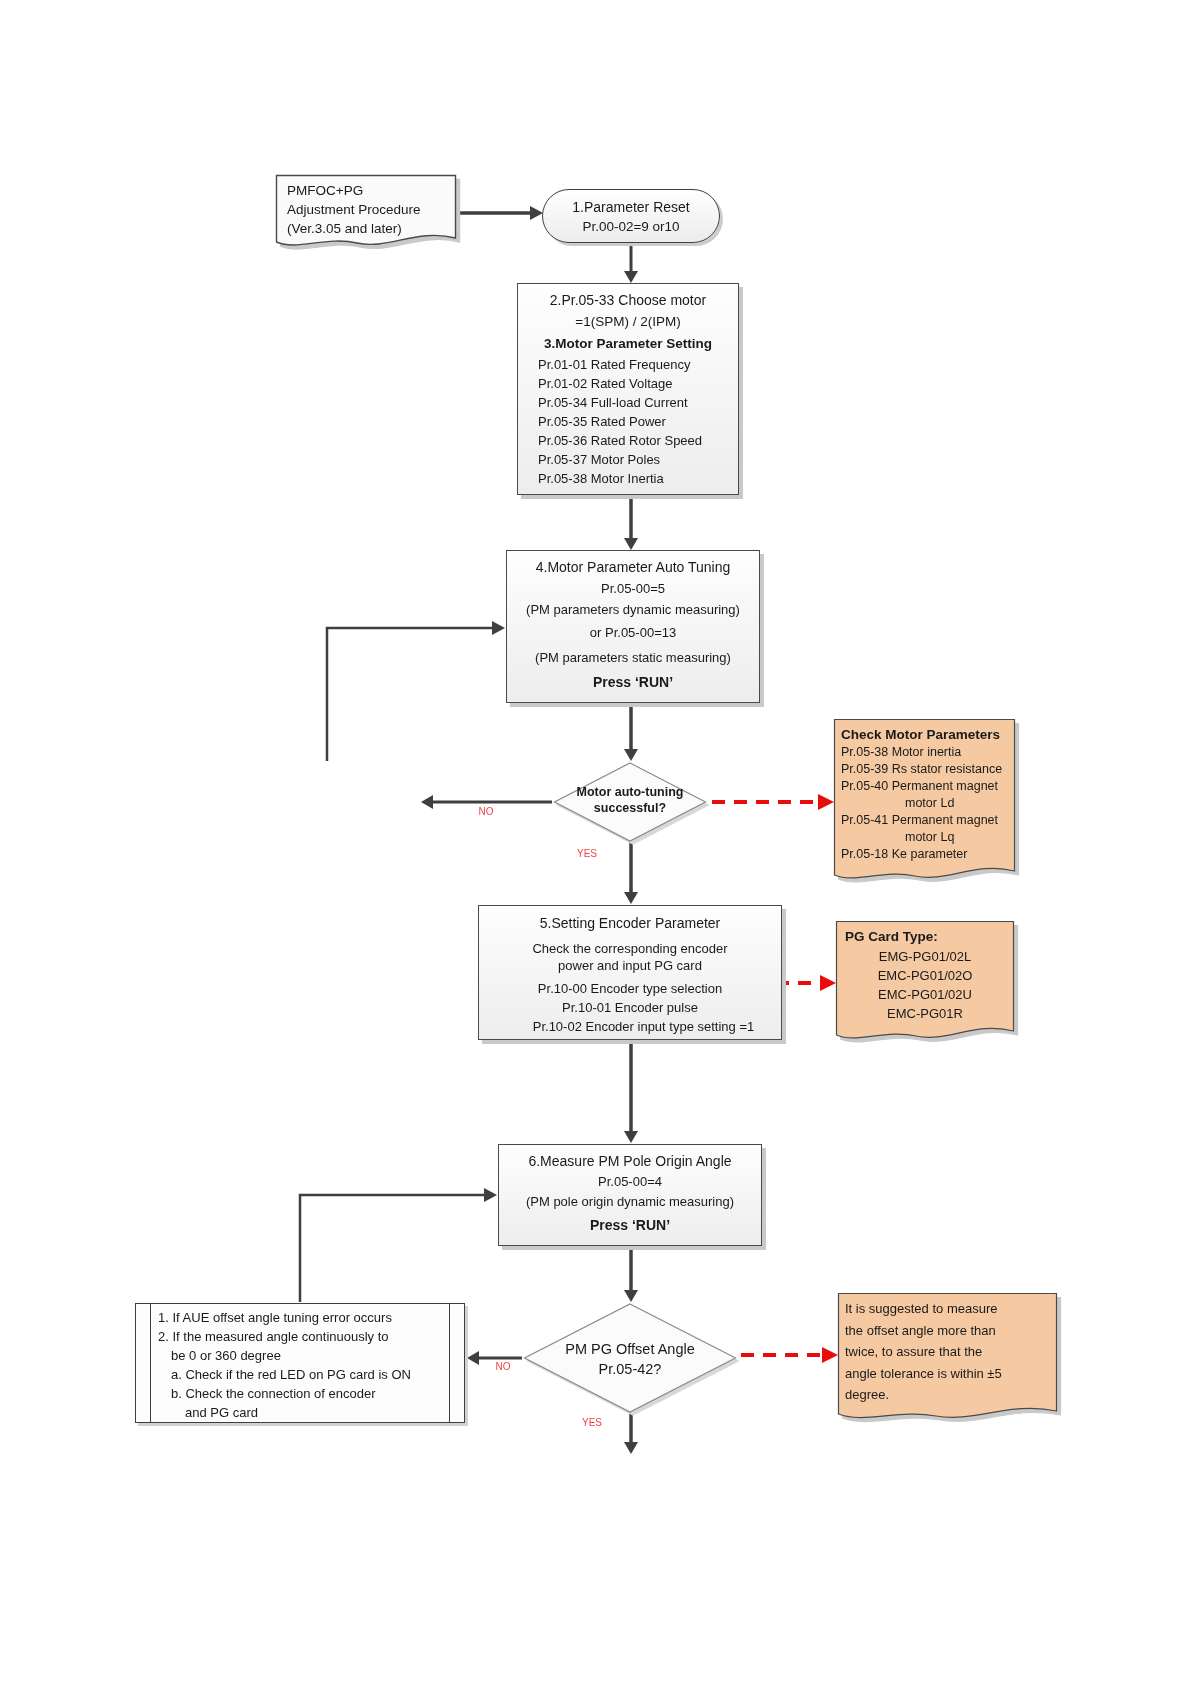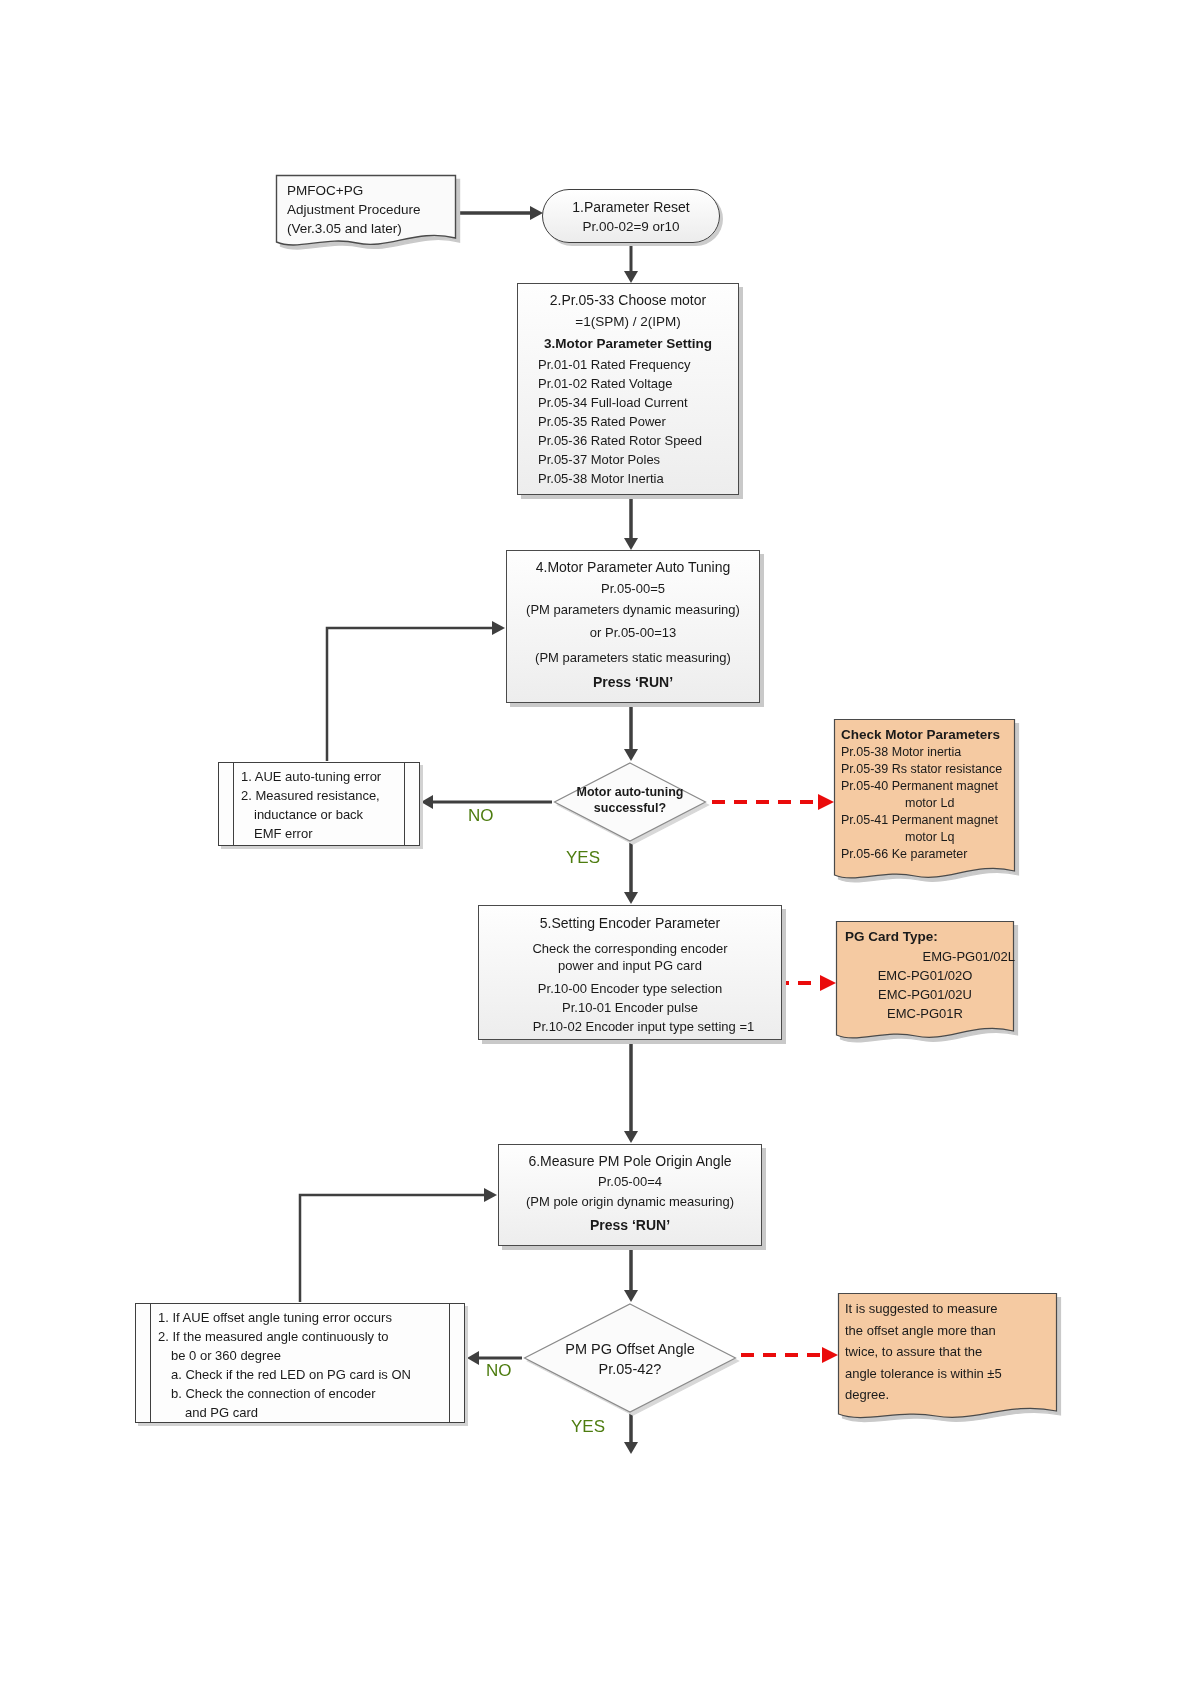--- a/index.html
+++ b/index.html
@@ -25,21 +25,21 @@
   .predef::after{content:"";position:absolute;top:0;bottom:0;right:14px;border-right:1px solid #3f3f3f;}
   .predef .inner{padding:4px 20px 4px 22px;}
   .ind1{padding-left:13px;}
   .ind2{padding-left:27px;}
   
   .docshape svg{display:block;filter:drop-shadow(4px 4px 0px #c9c9c9);}
   .doc-text{position:absolute;left:0;top:0;right:0;}
   
   .dia svg{display:block;filter:drop-shadow(3px 3px 0px #d8d8d8);}
   .dia .dtext{position:absolute;left:0;right:0;display:flex;flex-direction:column;align-items:center;}
-  .lbl{font-size:17px;color:#4d7c0f;}
+  .lbl{font-size:10px;color:#ef4444;text-align:center;}
   .finalbox{background:#ffffff;border:1px solid #3f3f3f;box-shadow:3px 3px 0 #cfcfcf;text-align:center;box-sizing:border-box;}
 </style>
 </head>
 <body>
 
 <div class="canvas">
 
   <svg class="abs" style="left:0;top:0;" width="1190" height="1684" viewBox="0 0 1190 1684">
     <g stroke="#3f3f3f" stroke-width="3.5">
       <line x1="457" y1="213" x2="530" y2="213"></line>
@@ -149,61 +149,53 @@
     </svg>
     <div class="dtext" style="top:22px;font-size:12.5px;line-height:16px;">
       <div>Motor auto-tuning</div>
       <div>successful?</div>
     </div>
   </div>
 
   <div class="abs lbl" style="left:468px;top:806px;width:36px;">NO</div>
   <div class="abs lbl" style="left:566px;top:848px;width:42px;">YES</div>
 
-  <div class="abs predef" style="left:218px;top:762px;width:202px;height:84px;">
-    <div class="inner">
-      <div>1. AUE auto-tuning error</div>
-      <div>2. Measured resistance,</div>
-      <div class="ind1">inductance or back</div>
-      <div class="ind1">EMF error</div>
-    </div>
-  </div>
 
   <div class="abs docshape" style="left:833px;top:718px;width:183px;height:167px;">
     <svg width="183" height="167" viewBox="0 0 183 167">
       <path d="M1.5,1.5 L181.5,1.5 L181.5,153 C143,143 113,165 82,158 C51,151 22,166 1.5,157 Z" fill="#f5caa2" stroke="#4a4a4a" stroke-width="1.2"></path>
     </svg>
     <div class="doc-text" style="padding:8px 0 0 8px;font-size:12.5px;line-height:17px;">
       <div style="font-weight:bold;font-size:13.5px;line-height:18px;">Check Motor Parameters</div>
       <div>Pr.05-38 Motor inertia</div>
       <div>Pr.05-39 Rs stator resistance</div>
       <div>Pr.05-40 Permanent magnet</div>
       <div style="padding-left:64px;">motor Ld</div>
       <div>Pr.05-41 Permanent magnet</div>
       <div style="padding-left:64px;">motor Lq</div>
-      <div>Pr.05-66 Ke parameter</div>
+      <div>Pr.05-18 Ke parameter</div>
     </div>
   </div>
 
   <div class="abs procbox" style="left:478px;top:905px;width:304px;height:135px;padding-top:6px;">
     <div class="bt">5.Setting Encoder Parameter</div>
     <div class="ln" style="line-height:17px;margin-top:6px;">Check the corresponding encoder</div>
     <div class="ln" style="line-height:17px;">power and input PG card</div>
     <div class="ln" style="line-height:19px;margin-top:5px;">Pr.10-00 Encoder type selection</div>
     <div class="ln" style="line-height:19px;">Pr.10-01 Encoder pulse</div>
     <div class="ln" style="line-height:19px;padding-left:27px;">Pr.10-02 Encoder input type setting =1</div>
   </div>
 
   <div class="abs docshape" style="left:835px;top:920px;width:180px;height:125px;">
     <svg width="180" height="125" viewBox="0 0 180 125">
       <path d="M1.5,1.5 L178.5,1.5 L178.5,111 C140,101 112,123 81,116 C50,109 22,124 1.5,115 Z" fill="#f5caa2" stroke="#4a4a4a" stroke-width="1.2"></path>
     </svg>
     <div class="doc-text" style="padding:7px 0 0 0;font-size:13px;line-height:19px;">
       <div style="font-weight:bold;font-size:13.5px;padding-left:10px;line-height:20px;">PG Card Type:</div>
-      <div style="text-align:right;">EMG-PG01/02L</div>
+      <div style="text-align:center;">EMG-PG01/02L</div>
       <div style="text-align:center;">EMC-PG01/02O</div>
       <div style="text-align:center;">EMC-PG01/02U</div>
       <div style="text-align:center;">EMC-PG01R</div>
     </div>
   </div>
 
   <div class="abs procbox" style="left:498px;top:1144px;width:264px;height:102px;padding-top:5px;">
     <div class="bt">6.Measure PM Pole Origin Angle</div>
     <div class="ln" style="line-height:20px;">Pr.05-00=4</div>
     <div class="ln" style="line-height:20px;">(PM pole origin dynamic measuring)</div>

